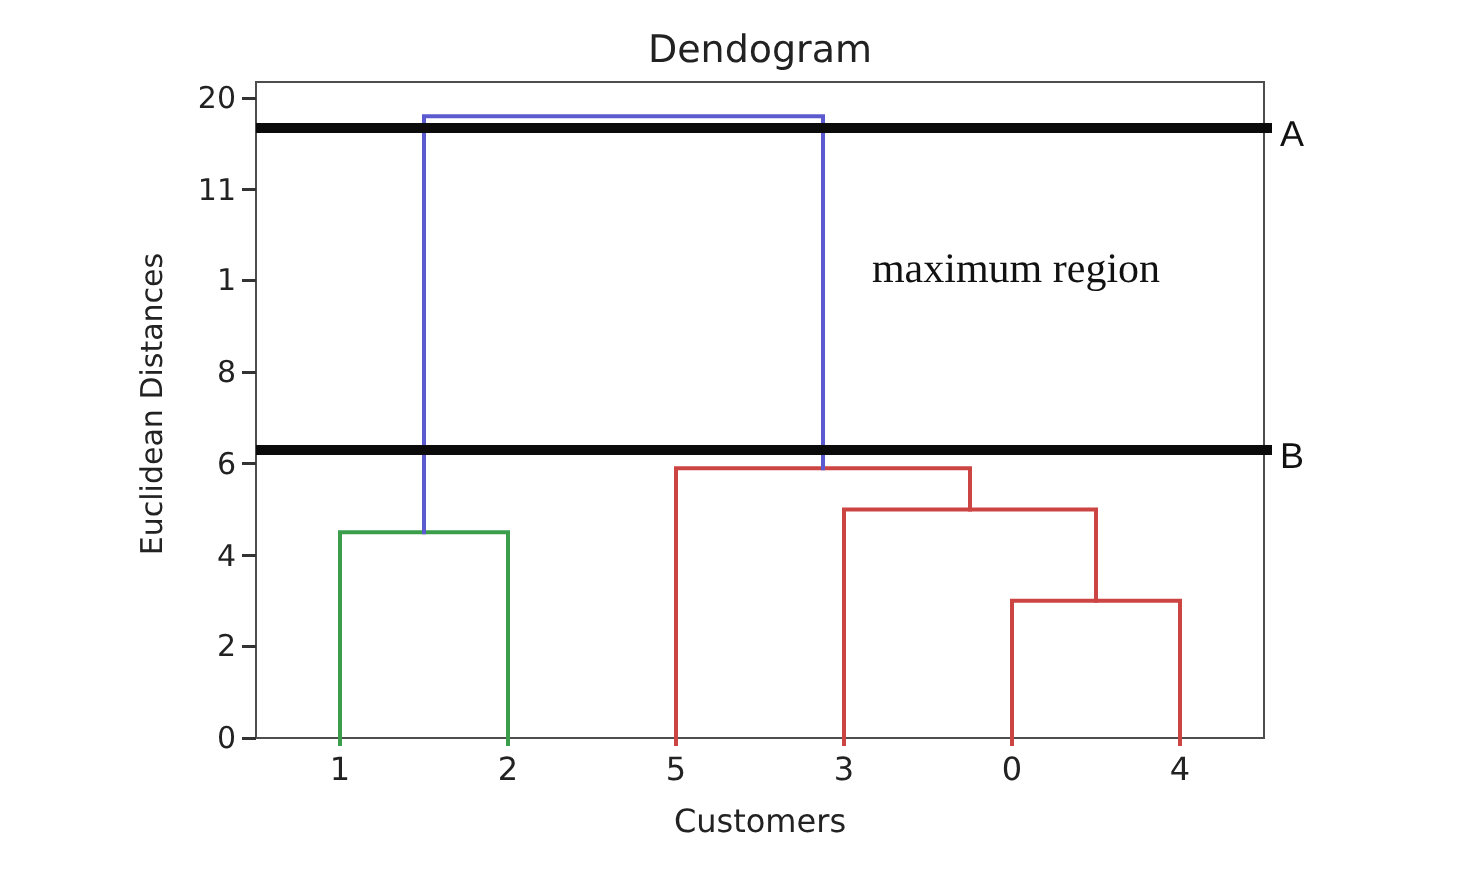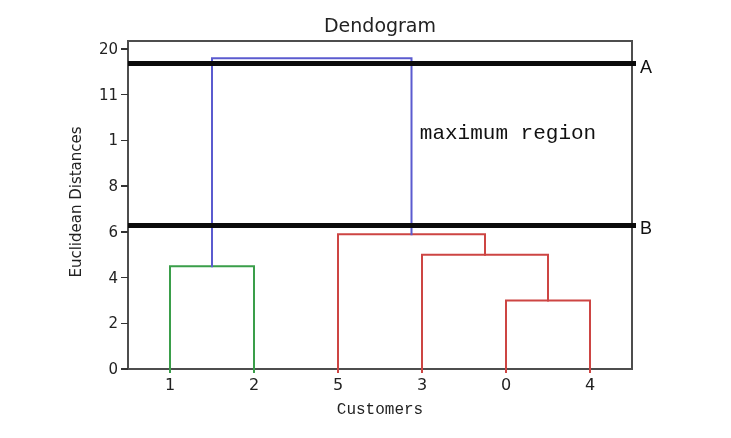--- a/index.html
+++ b/index.html
@@ -27,27 +27,26 @@
     white-space: nowrap;
     font-size: 15px;
     color: #222222;
   }
   .xlabel {
     position: absolute;
     left: 305px; top: 401px; width: 150px;
     text-align: center;
     font-size: 16px;
     color: #222222;
-    font-family: Liberation Mono, monospace;
   }
   .annotation {
     position: absolute;
     left: 418px; top: 121px; width: 180px;
     text-align: center;
-    font-family: Liberation Mono, monospace;
+    font-family: Liberation Serif, serif;
     font-size: 21px;
     line-height: 26px;
     color: #111111;
   }
   .thr-label {
     position: absolute;
     left: 640px; width: 24px; height: 22px;
     font-family: "Liberation Sans", sans-serif;
     font-size: 18px;
     line-height: 22px;

